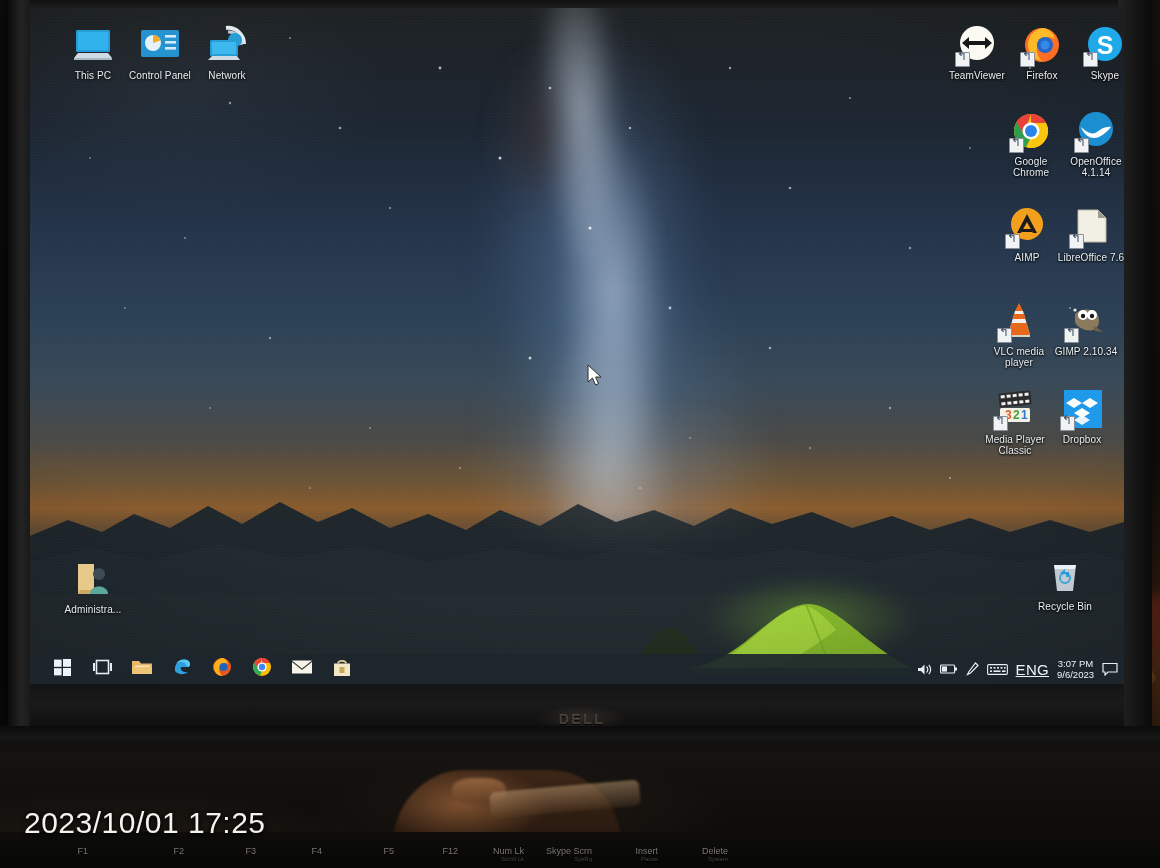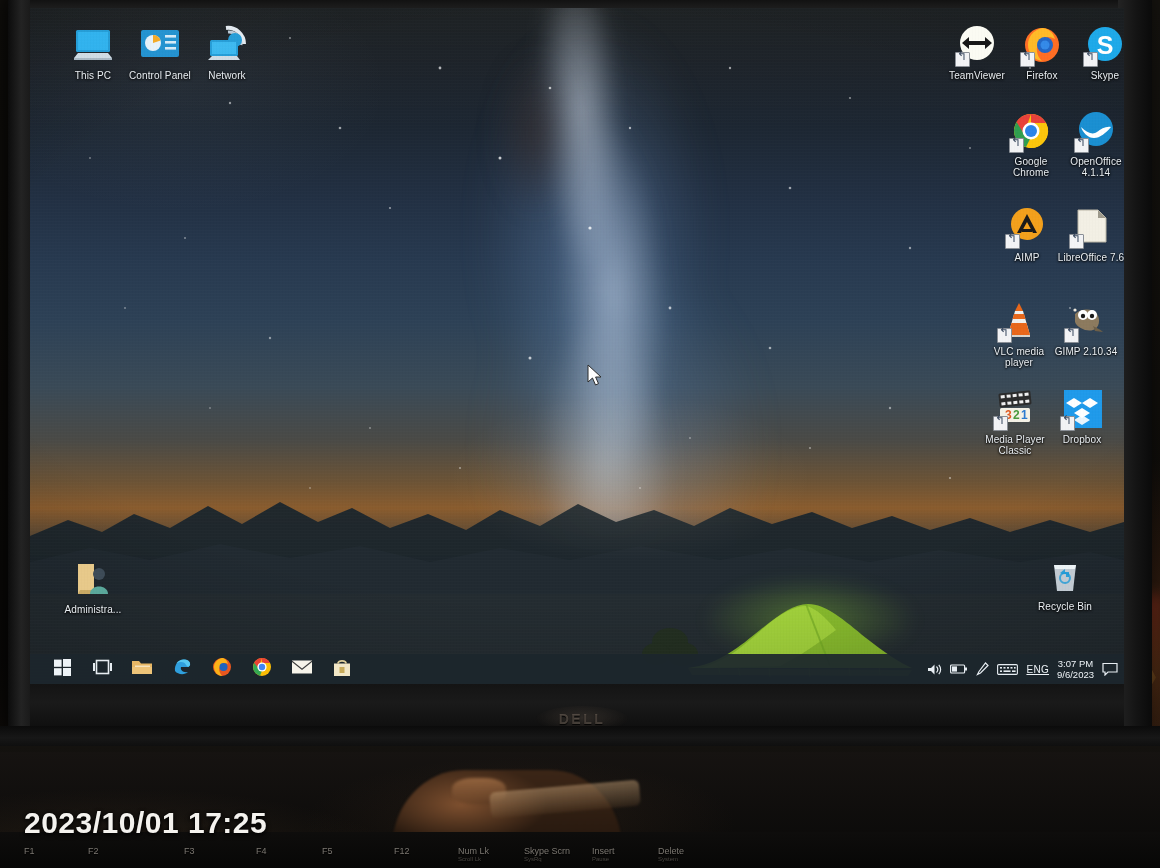--- a/index.html
+++ b/index.html
@@ -94,21 +94,21 @@
       transform:scaleX(-1);}
 
   
   #taskbar{position:absolute;left:0;bottom:0;width:1094px;height:30px;
       background:rgba(28,38,45,.92);
       display:flex;align-items:center;justify-content:space-between;}
   .tb-left{display:flex;align-items:center;gap:0;padding-left:12px;}
   .tb-btn{width:40px;height:30px;display:flex;align-items:center;justify-content:center;}
   .tray{display:flex;align-items:center;gap:8px;padding-right:6px;}
   .tray-ico{display:flex;align-items:center;justify-content:center;color:#e7edf2;}
-  .tray-lang{font-size:10px;color:#eef3f7;letter-spacing:.3px;text-decoration:underline;}
+  .tray-lang{font-size:15px;color:#eef3f7;letter-spacing:.3px;text-decoration:underline;}
   .tray-clock{font-size:9.5px;line-height:11px;color:#eef3f7;text-align:center;}
 
   
   .bezel-bottom{position:absolute;left:30px;top:684px;width:1094px;height:46px;
       background:linear-gradient(180deg,#141414 0%,#1a1a1a 40%,#0e0e0e 100%);}
   .dell{position:absolute;left:536px;top:694px;width:92px;height:26px;
       border-radius:50%;
       background:radial-gradient(ellipse at 50% 45%,rgba(70,62,55,.55),rgba(25,22,20,.15) 70%);
       filter:blur(.6px);margin-top:12px;}
   .dell span{position:absolute;left:0;right:0;top:5px;text-align:center;
@@ -132,27 +132,27 @@
         linear-gradient(180deg,#3b2617,#1a110a);
       filter:blur(1px);}
   .mouse-btn{position:absolute;left:490px;top:786px;width:150px;height:26px;
       border-radius:6px;transform:rotate(-5deg);
       background:linear-gradient(180deg,rgba(185,150,110,.55),rgba(90,65,40,.30));filter:blur(1.2px);}
   .mouse-whl{position:absolute;left:452px;top:778px;width:54px;height:26px;border-radius:40%;
       background:linear-gradient(180deg,rgba(175,120,75,.7),rgba(80,50,28,.4));filter:blur(1.4px);}
   .keyrow{position:absolute;left:0;top:838px;width:1160px;height:30px;
       display:flex;align-items:flex-start;}
   .key{position:relative;font-size:9px;color:rgba(215,208,196,.55);
-      text-shadow:0 1px 1px rgba(0,0,0,.95);text-align:left;padding-top:8px;}
+      text-shadow:0 1px 1px rgba(0,0,0,.95);text-align:right;padding-top:8px;}
   .key .sub{display:block;font-size:6px;color:rgba(190,180,168,.35);line-height:7px;}
   .keyplate{position:absolute;left:0;top:832px;width:1160px;height:36px;
       background:linear-gradient(180deg,#0e0d0c,#070706);}
 
   
-  .stamp{position:absolute;left:24px;top:806px;font-size:30px;font-weight:bold;
+  .stamp{position:absolute;left:24px;top:806px;font-size:30px;font-weight:normal;
       color:#f4f2ee;letter-spacing:.5px;
       text-shadow:0 2px 5px rgba(0,0,0,.95),0 0 3px rgba(0,0,0,.8);}
 
   
   .cursor{position:absolute;left:556px;top:356px;}
 </style>
 </head>
 <body>
 
 <div id="scene">

